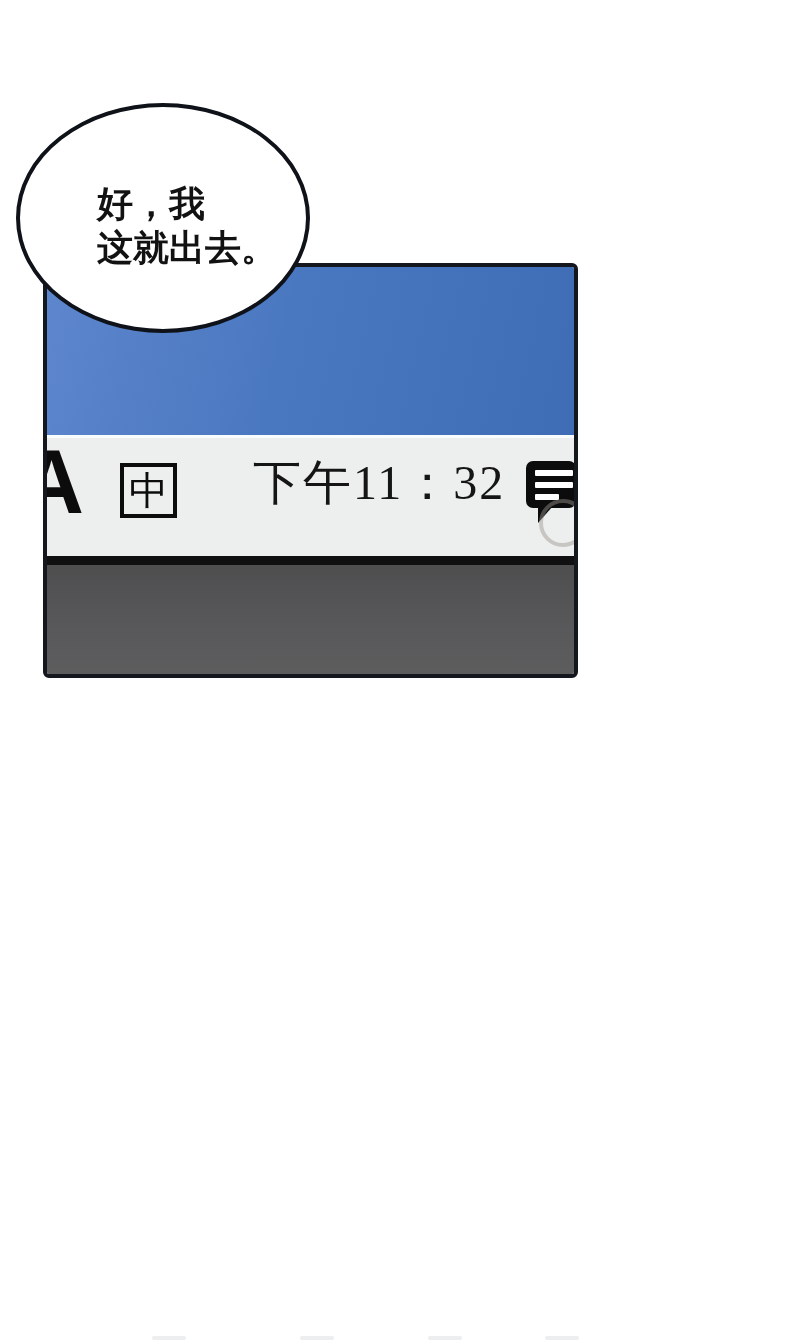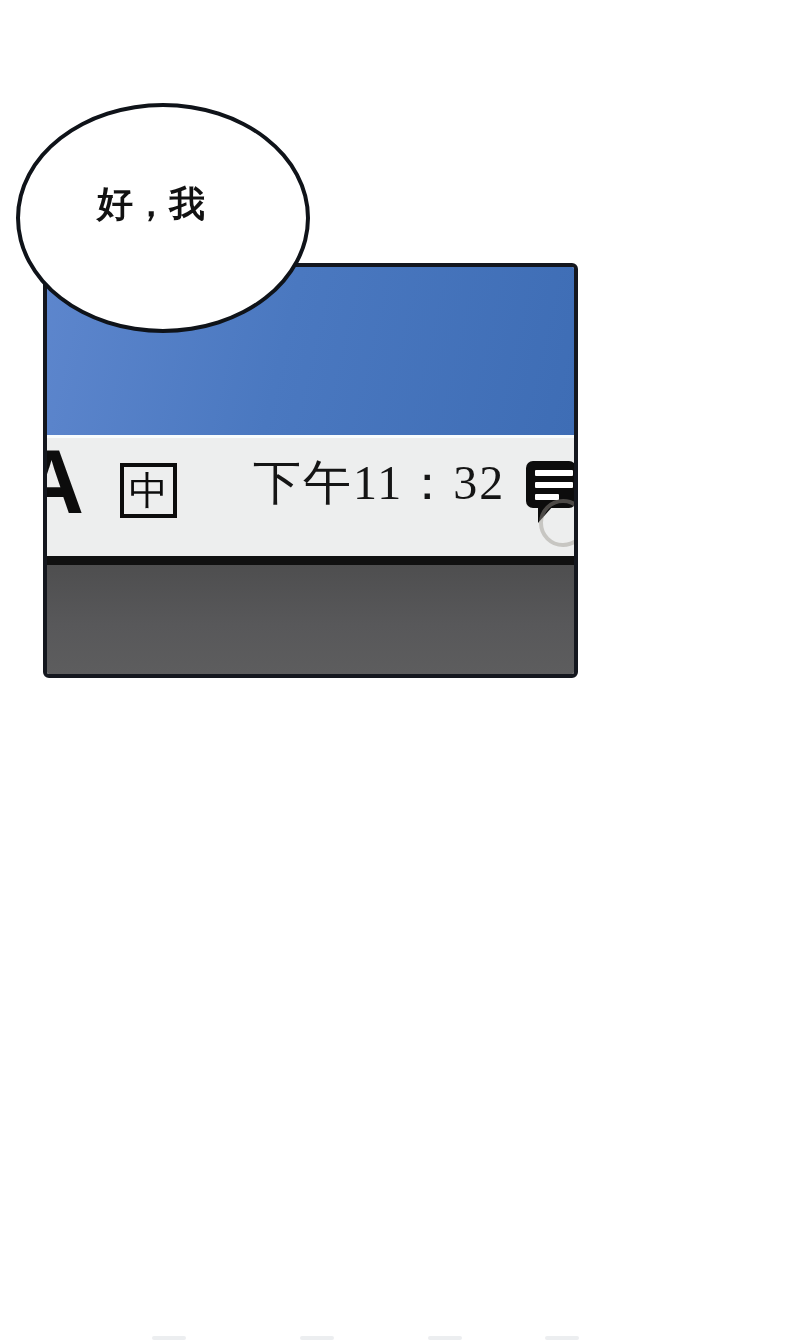--- a/index.html
+++ b/index.html
@@ -211,20 +211,21 @@
       <span class="sketch-circle"></span>
     </div>
 
     <div class="separator"></div>
     <div class="bezel"></div>
   </div>
 
   <div class="bubble"></div>
   <div class="bubble-text">
     <div>好，我</div>
+    <div>这就出去。</div>
   </div>
 
   <div class="edge-hints">
     <i></i>
       <i></i>
       <i></i>
       <i></i>
   </div>
 </div>
 

